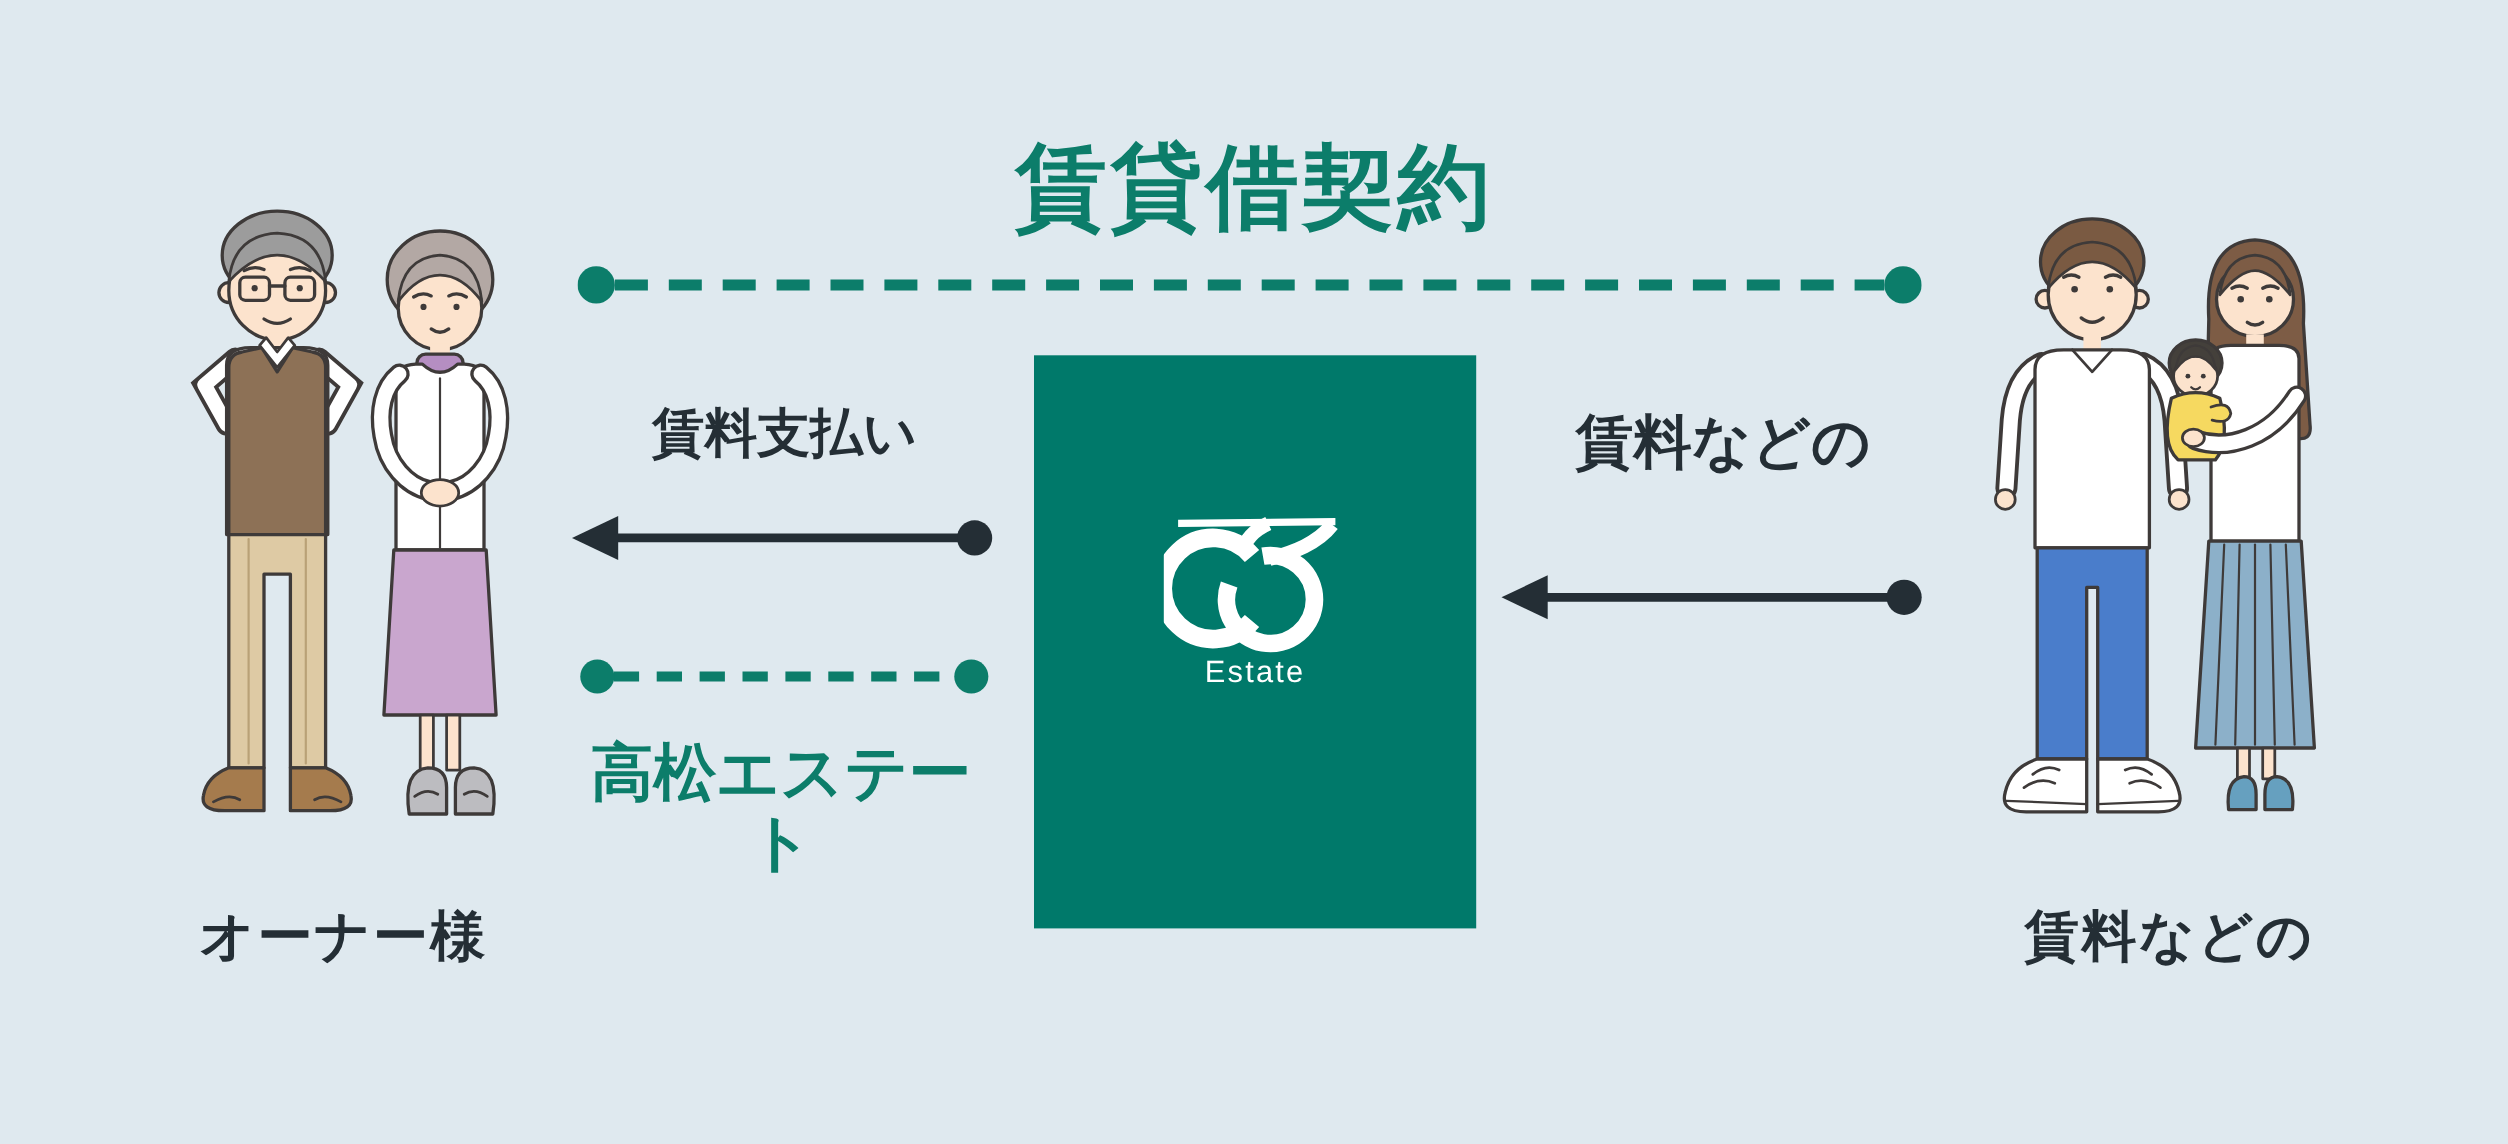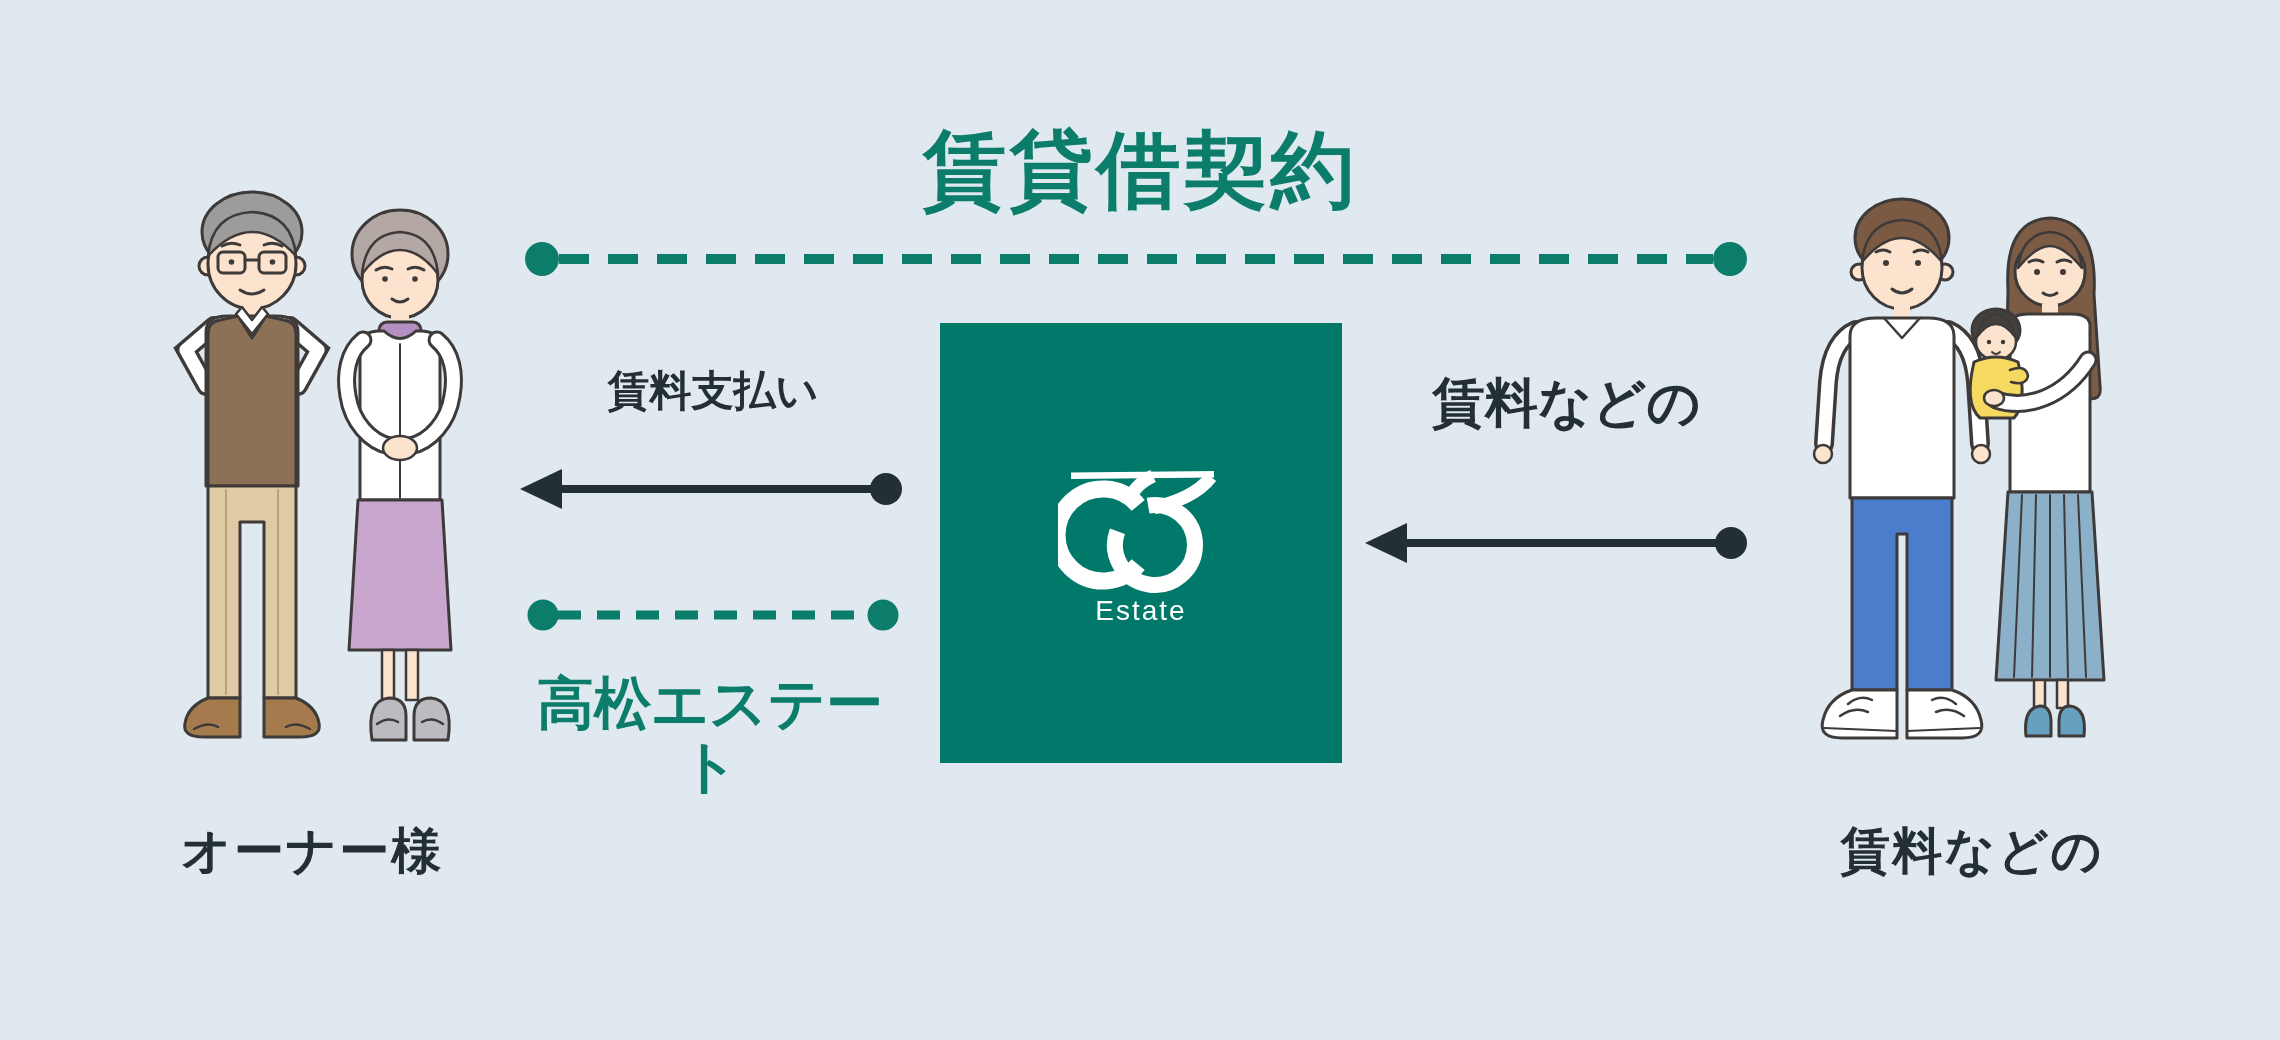--- a/index.html
+++ b/index.html
@@ -8,35 +8,35 @@
     font-family:Liberation Sans, sans-serif;
   }
   .abs{position:absolute;}
   .lease-title{
     left:0;right:0;top:128px;text-align:center;
     font-size:84px;font-weight:800;letter-spacing:3px;color:#0c7d6a;line-height:1;
   }
   .rel-label{
     color:#242e35;font-weight:700;line-height:1.15;
   }
-  .rent-pay-label{left:520px;top:367px;width:386px;text-align:center;font-size:42px;}
+  .rent-pay-label{left:520px;top:367px;width:386px;text-align:center;font-size:48px;}
   .tenant-pay-label{left:1432px;top:367px;text-align:center;font-size:53px;line-height:1.37;}
   .mgmt-label{
     left:514px;top:672px;width:392px;text-align:center;
     font-size:57px;font-weight:800;color:#0c7d6a;line-height:1.1;
   }
   .party-label{
     top:824px;text-align:center;font-size:50px;font-weight:800;color:#242e35;
     letter-spacing:2px;line-height:1.1;
   }
   .owner-label{left:120px;width:384px;}
   .company-label{left:939px;width:404px;}
   .tenant-label{left:1780px;width:384px;}
   .company-box{
-    left:940px;top:323px;width:402px;height:440px;background:#00796a;
+    left:940px;top:323px;width:402px;height:521px;background:#00796a;
   }
   .logo-svg{position:absolute;left:118px;top:137px;}
   .logo-text{
     position:absolute;left:0;right:0;top:272px;text-align:center;
     color:#ffffff;font-size:28px;letter-spacing:2px;font-weight:400;
   }
   svg{display:block;}
 </style>
 </head>
 <body>

